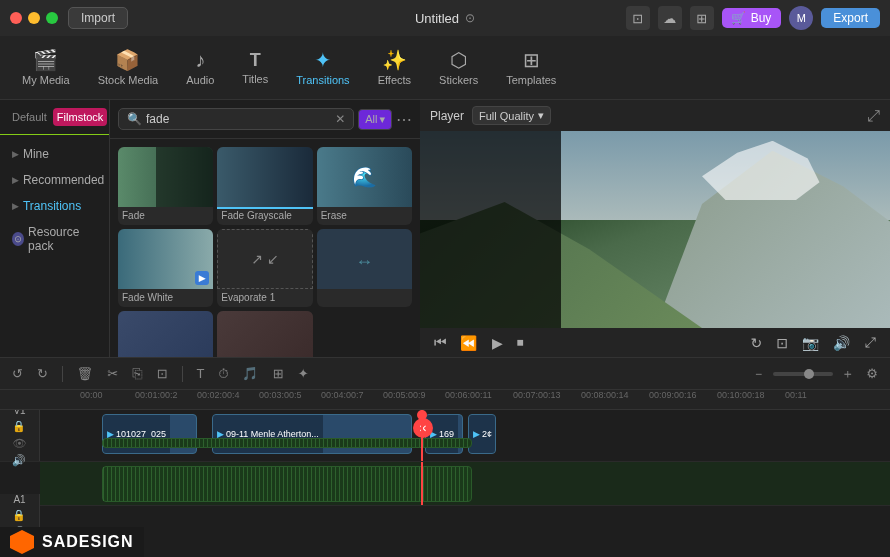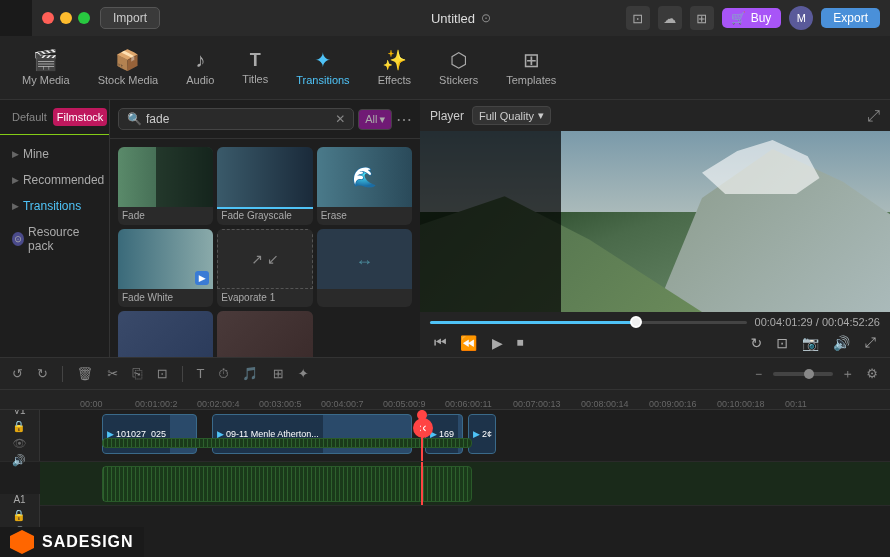--- a/index.html
+++ b/index.html
@@ -14,21 +14,20 @@
     }
 
     
     #title-bar {
       height: 36px;
       background: #2a2a2a;
       display: flex;
       align-items: center;
       padding: 0 10px;
       position: relative;
-      margin-left: 32px;
     }
     .traffic-lights { display: flex; gap: 6px; align-items: center; }
     .traffic-light {
       width: 12px; height: 12px; border-radius: 50%;
       display: flex; align-items: center; justify-content: center;
       font-size: 8px; cursor: pointer;
     }
     .tl-red { background: #ff5f57; }
     .tl-yellow { background: #febc2e; }
     .tl-green { background: #28c840; }
@@ -217,21 +216,21 @@
       border: none;
       color: #ccc;
       font-size: 12px;
       outline: none;
       flex: 1;
       width: 80px;
     }
     .search-icon { color: #888; font-size: 12px; }
     .clear-btn { color: #888; cursor: pointer; font-size: 12px; }
     .filter-btn {
-      background: #701a75;
+      background: #6d28d9;
       border: 1px solid #444;
       border-radius: 4px;
       color: #aaa;
       font-size: 11px;
       padding: 3px 6px;
       cursor: pointer;
       display: flex; align-items: center; gap: 2px;
     }
     .more-btn {
       background: none;
@@ -533,21 +532,21 @@
       width: 10px; height: 10px;
       background: #888;
       border-radius: 50%;
     }
 
     #timeline-ruler {
       height: 20px;
       background: #242424;
       border-bottom: 1px solid #333;
       display: flex;
-      align-items: flex-end;
+      align-items: flex-start;
       padding: 0 0 0 40px;
       overflow: hidden;
     }
     .ruler-marks {
       display: flex;
       gap: 0;
       font-size: 9px;
       color: #666;
       align-items: center;
     }
@@ -868,31 +867,20 @@
       <div class="video-bg">
         <div class="sky-area"></div>
         <div class="mountain-right"></div>
         <div class="mountain-left"></div>
         <div class="snow-cap"></div>
         <div class="dark-side"></div>
       </div>
     </div>
 
     <div id="player-controls">
-      <div id="progress-bar-wrap">
-        <div id="progress-bar">
-          <div id="progress-fill"></div>
-          <div id="progress-thumb"></div>
-        </div>
-        <span id="time-display">
-          <span>00:04:01:29</span>
-          <span> / </span>
-          <span>00:04:52:26</span>
-        </span>
-      </div>
       <div id="ctrl-buttons">
         <button class="ctrl-btn">⏮</button>
         <button class="ctrl-btn">⏪</button>
         <button class="ctrl-btn">▶</button>
         <button class="ctrl-btn">⏹</button>
         <div class="ctrl-right">
           <button class="ctrl-btn">↻</button>
           <button class="ctrl-btn">⊡</button>
           <button class="ctrl-btn">📷</button>
           <button class="ctrl-btn">🔊</button>

